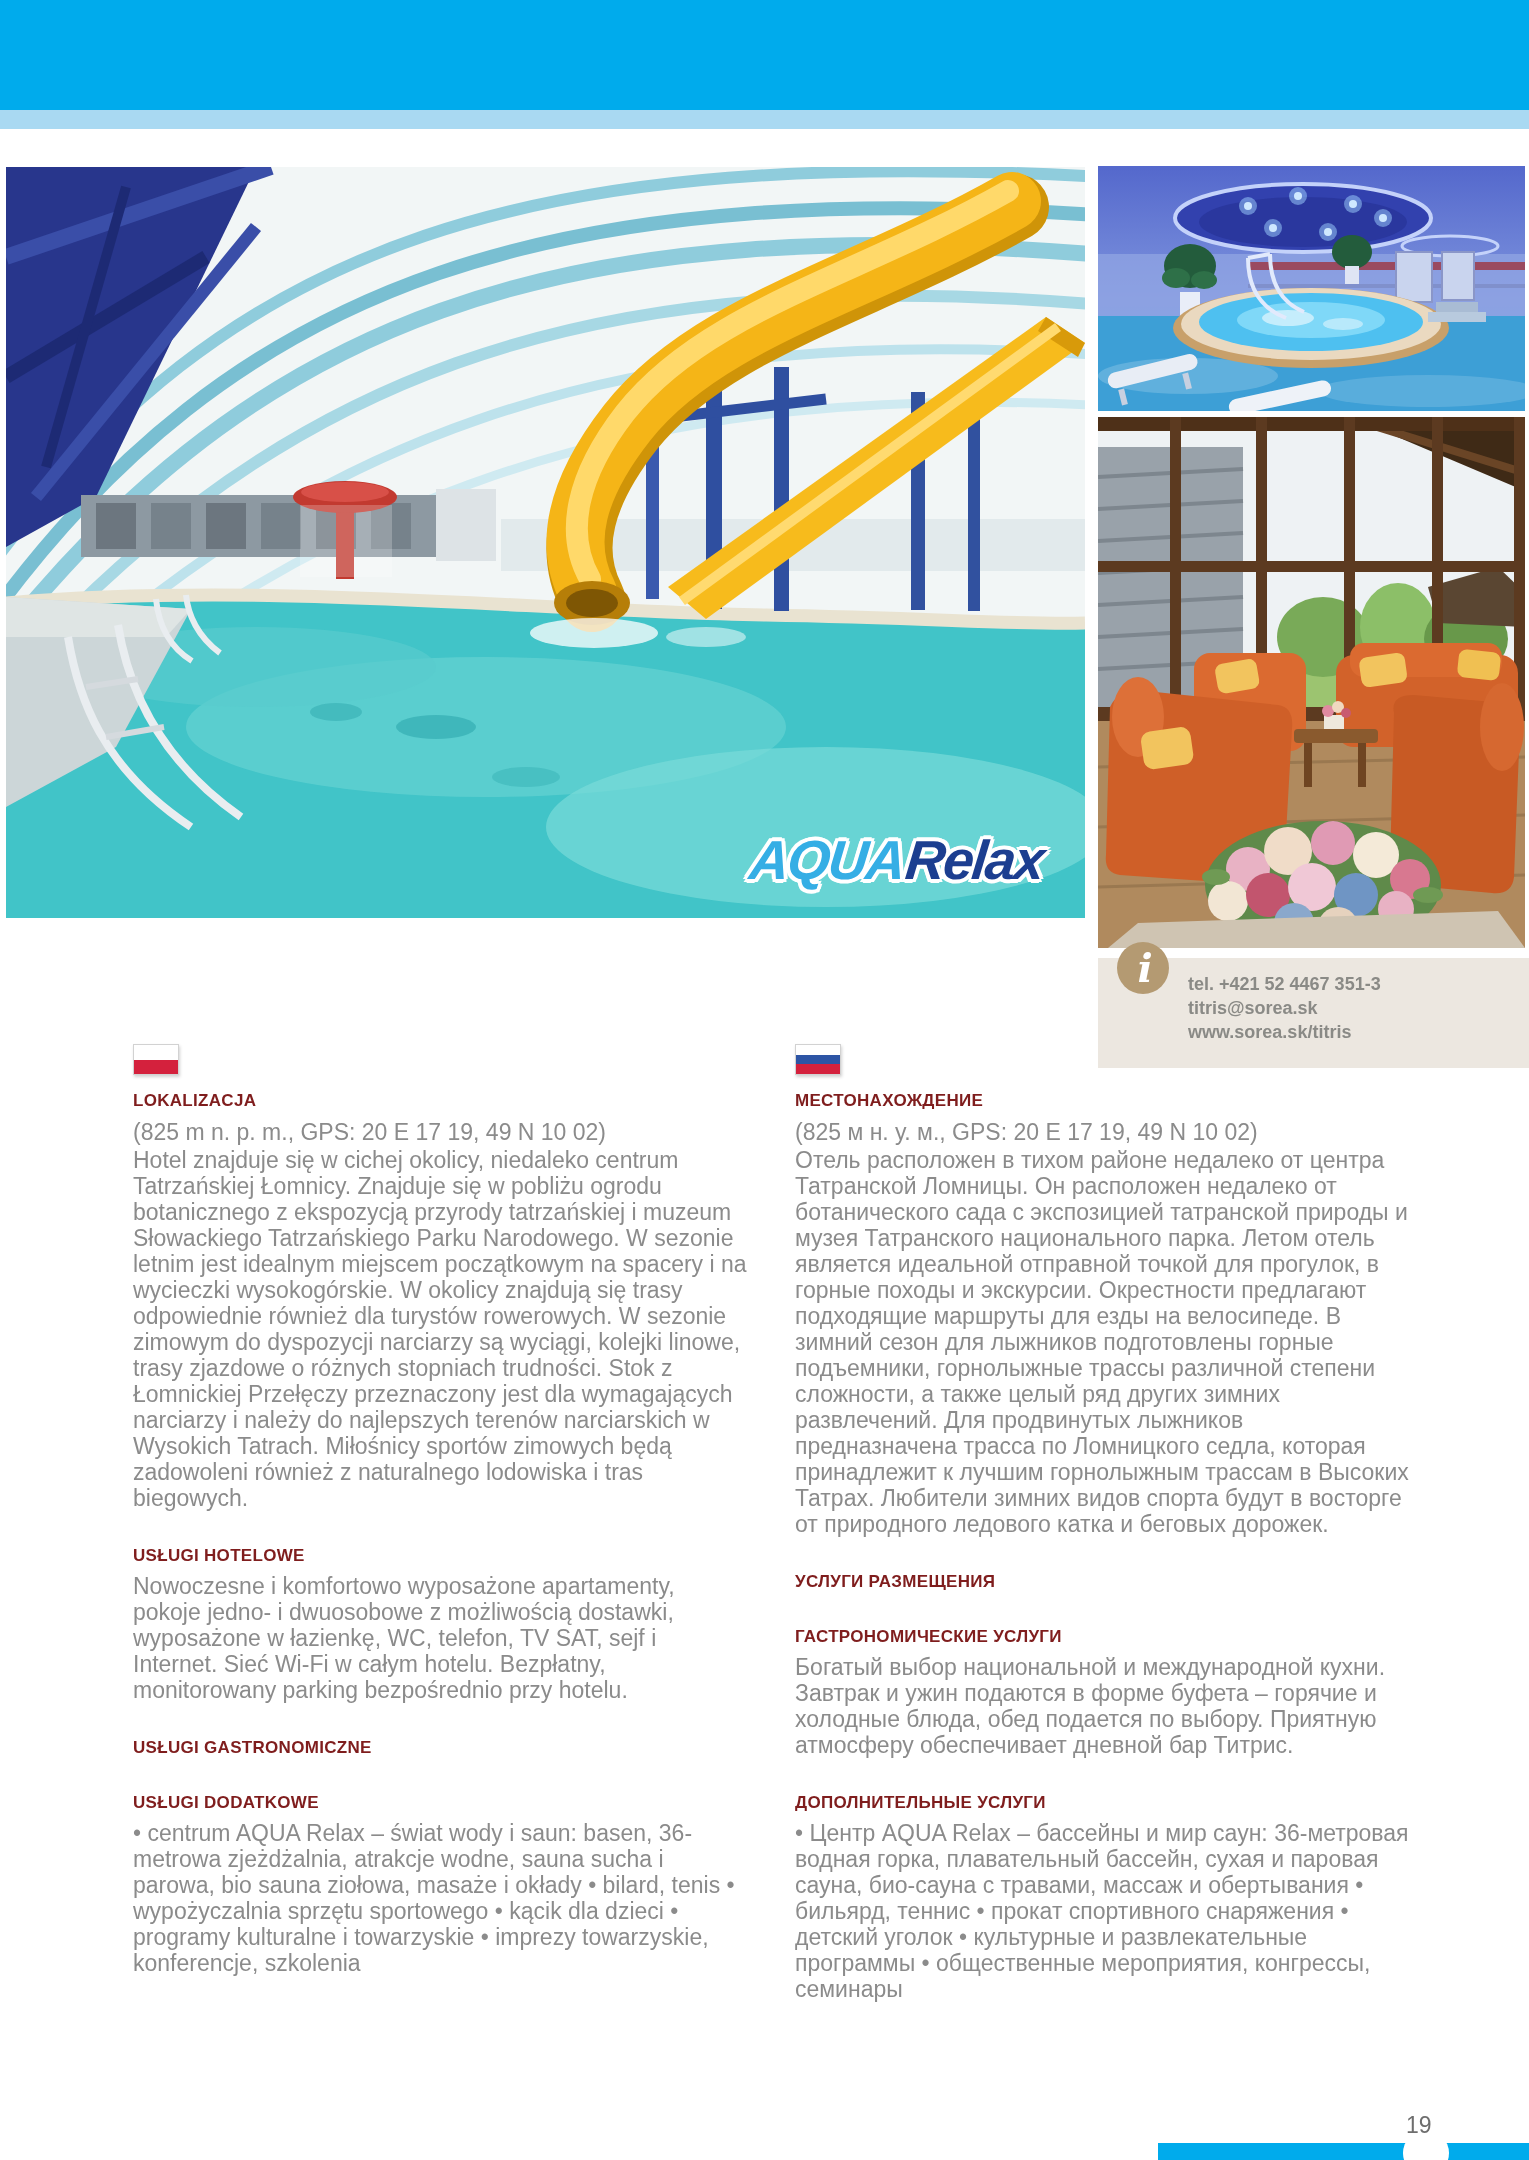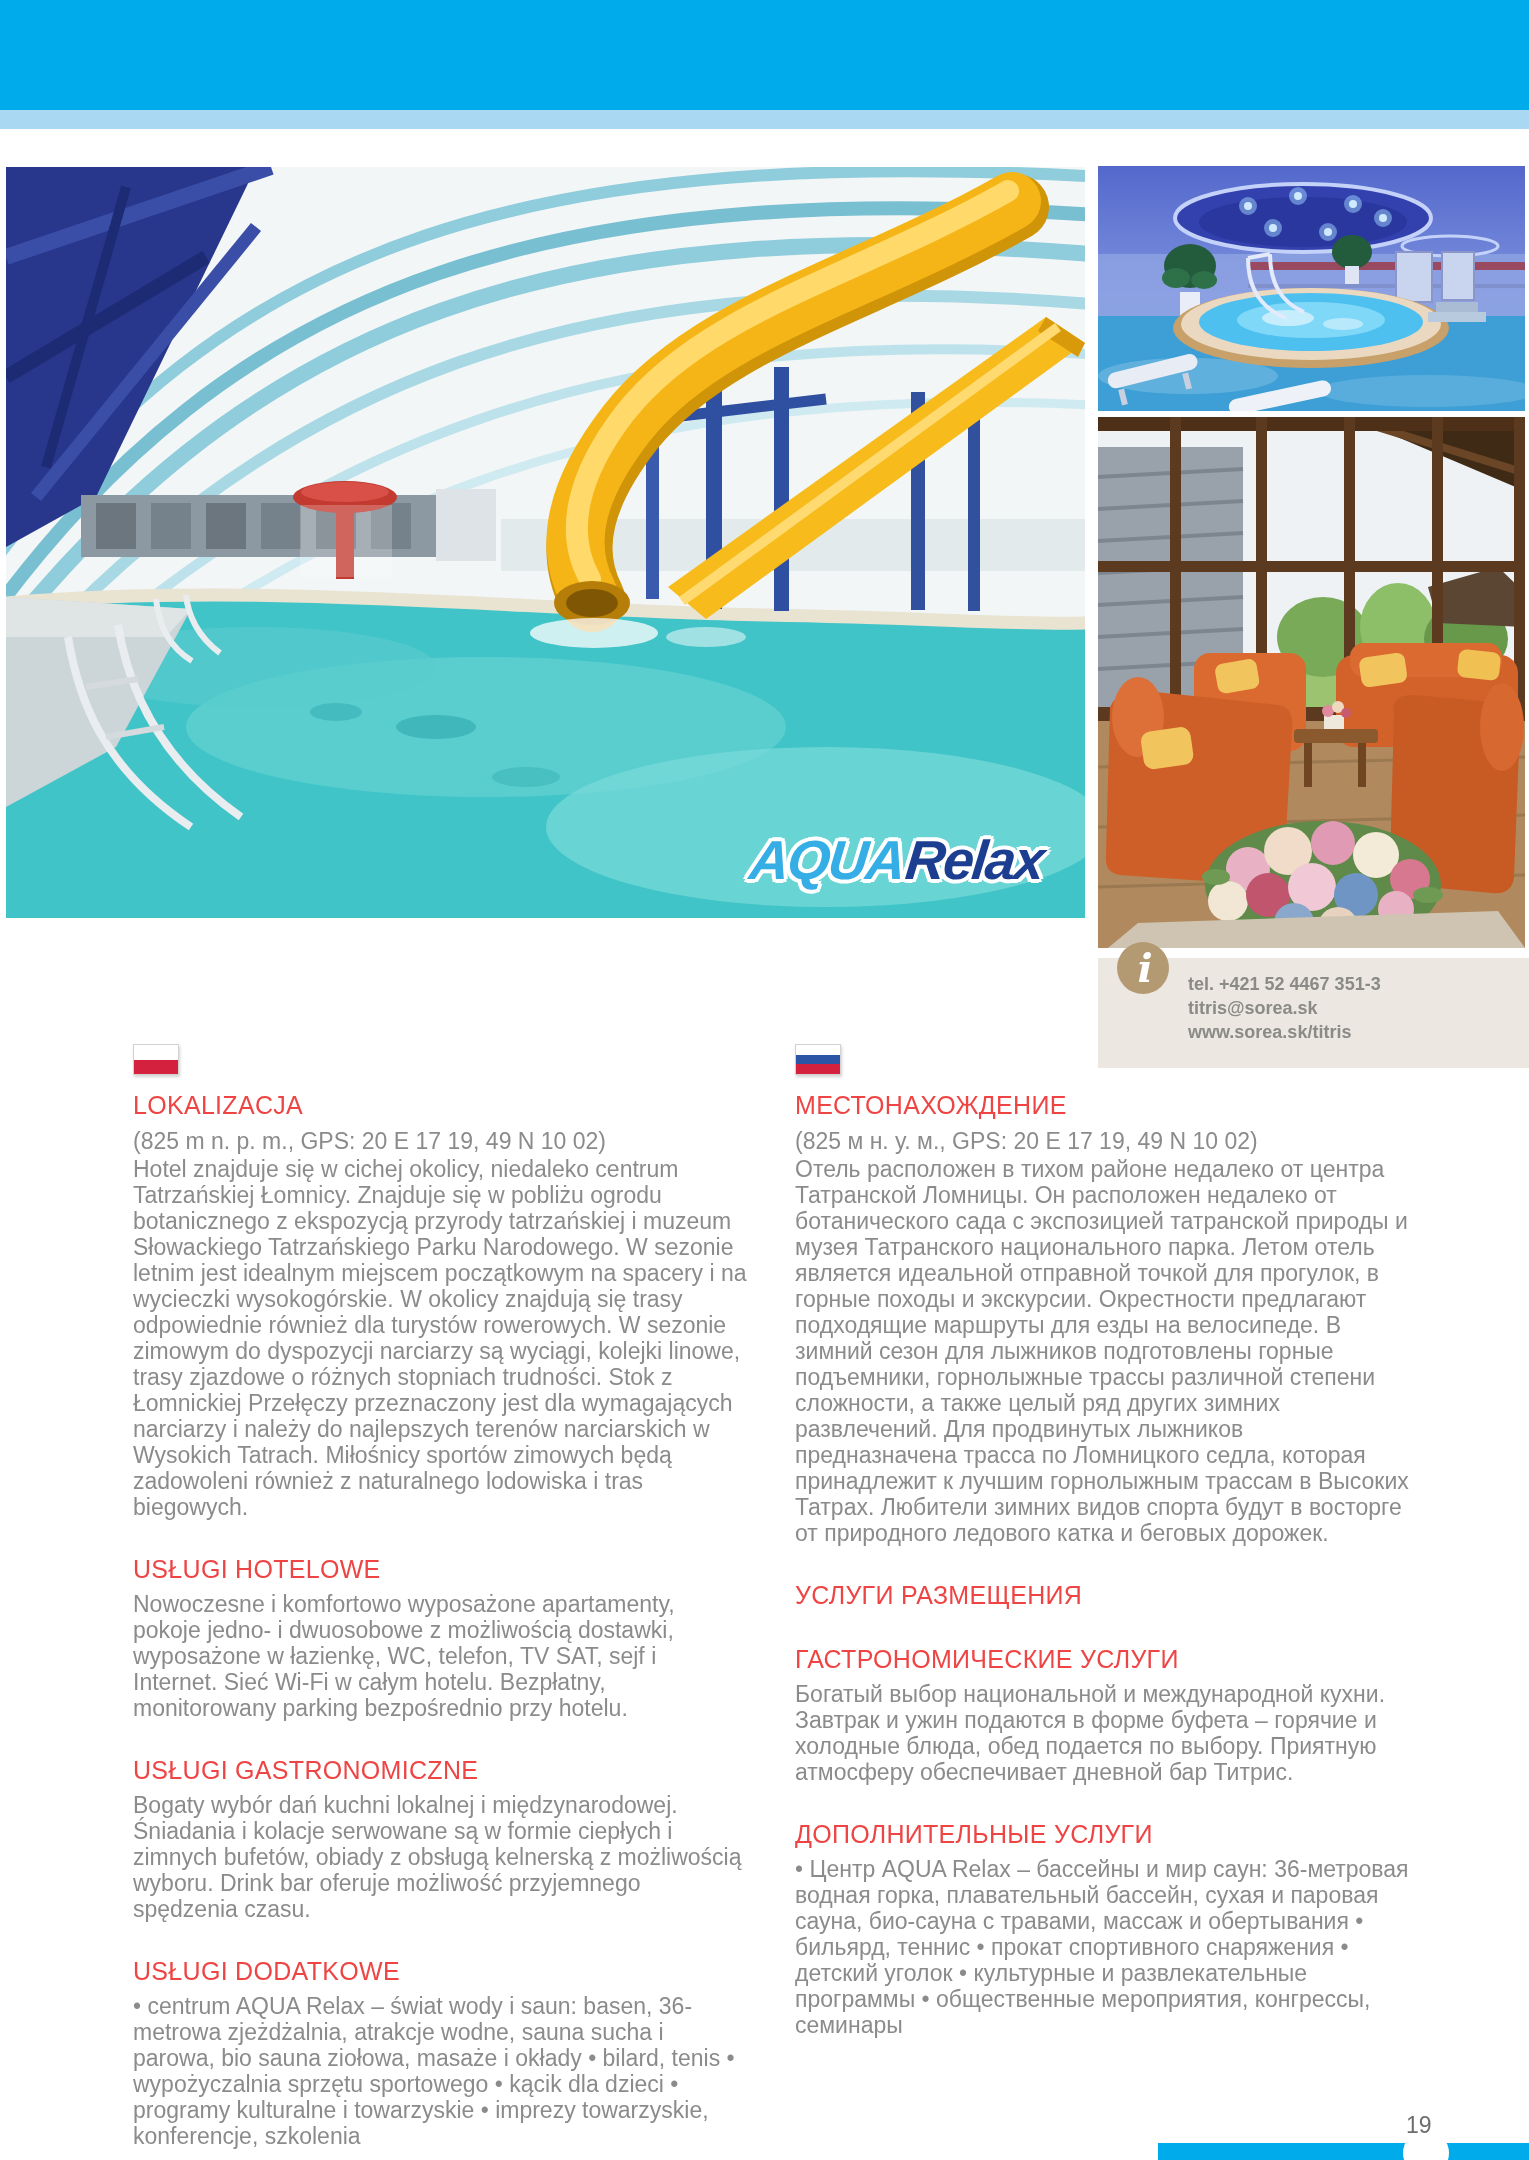--- a/index.html
+++ b/index.html
@@ -38,21 +38,21 @@
   .col-pl{left:133px;}
   .col-ru{left:795px;}
   .flag{width:46px;height:31px;border:1px solid #d2d2d2;box-shadow:1px 2px 3px rgba(0,0,0,.18);
         margin-bottom:16px;box-sizing:border-box;}
   .flag div{width:100%;}
   .flag-pl .w{height:50%;background:#fff;}
   .flag-pl .r{height:50%;background:#d4213d;}
   .flag-ru .w{height:34%;background:#fff;}
   .flag-ru .b{height:33%;background:#2d55a5;}
   .flag-ru .r{height:33%;background:#d4213d;}
-  .col h3{font-size:25px;font-weight:400;color:#ef4444;margin:35px 0 7px 0;letter-spacing:.3px;}
+  .col h3{font-size:17px;font-weight:700;color:#7f1d1d;margin:35px 0 7px 0;letter-spacing:.3px;}
   .col h3.first{margin-top:10px;}
   .col p{font-size:23px;line-height:26px;margin:0;}
   .col .gps{font-size:23px;line-height:29px;}
 
   
   .footer-band{position:absolute;left:1158px;top:2143px;width:371px;height:17px;background:#00abec;}
   .footer-notch{position:absolute;left:1403px;top:2130px;width:46px;height:46px;border-radius:50%;background:#ffffff;}
   .page-number{position:absolute;left:1406px;top:2112px;width:44px;text-align:left;
     font-size:23px;color:#6e6e6e;}
 </style>
@@ -312,21 +312,20 @@
   <div class="flag flag-pl">
     <div class="w"></div>
       <div class="r"></div>
   </div>
   <h3 class="first">LOKALIZACJA</h3>
   <div class="gps">(825 m n. p. m., GPS: 20 E 17 19, 49 N 10 02)</div>
   <p>Hotel znajduje się w cichej okolicy, niedaleko centrum Tatrzańskiej Łomnicy. Znajduje się w pobliżu ogrodu botanicznego z ekspozycją przyrody tatrzańskiej i muzeum Słowackiego Tatrzańskiego Parku Narodowego. W sezonie letnim jest idealnym miejscem początkowym na spacery i na wycieczki wysokogórskie. W okolicy znajdują się trasy odpowiednie również dla turystów rowerowych. W sezonie zimowym do dyspozycji narciarzy są wyciągi, kolejki linowe, trasy zjazdowe o różnych stopniach trudności. Stok z Łomnickiej Przełęczy przeznaczony jest dla wymagających narciarzy i należy do najlepszych terenów narciarskich w Wysokich Tatrach. Miłośnicy sportów zimowych będą zadowoleni również z naturalnego lodowiska i tras biegowych.</p>
   <h3>USŁUGI HOTELOWE</h3>
   <p>Nowoczesne i komfortowo wyposażone apartamenty, pokoje jedno- i dwuosobowe z możliwością dostawki, wyposażone w łazienkę, WC, telefon, TV SAT, sejf i Internet. Sieć Wi-Fi w całym hotelu. Bezpłatny, monitorowany parking bezpośrednio przy hotelu.</p>
   <h3>USŁUGI GASTRONOMICZNE</h3>
-  <p>Bogaty wybór dań kuchni lokalnej i międzynarodowej. Śniadania i kolacje serwowane są w formie ciepłych i zimnych bufetów, obiady z obsługą kelnerską z możliwością wyboru. Drink bar oferuje możliwość przyjemnego spędzenia czasu.</p>
   <h3>USŁUGI DODATKOWE</h3>
   <p>• centrum AQUA Relax – świat wody i saun: basen, 36-metrowa zjeżdżalnia, atrakcje wodne, sauna sucha i parowa, bio sauna ziołowa, masaże i okłady • bilard, tenis • wypożyczalnia sprzętu sportowego • kącik dla dzieci • programy kulturalne i towarzyskie • imprezy towarzyskie, konferencje, szkolenia</p>
 </div>
 
 <div class="col col-ru">
   <div class="flag flag-ru">
     <div class="w"></div>
       <div class="b"></div>
       <div class="r"></div>
   </div>

